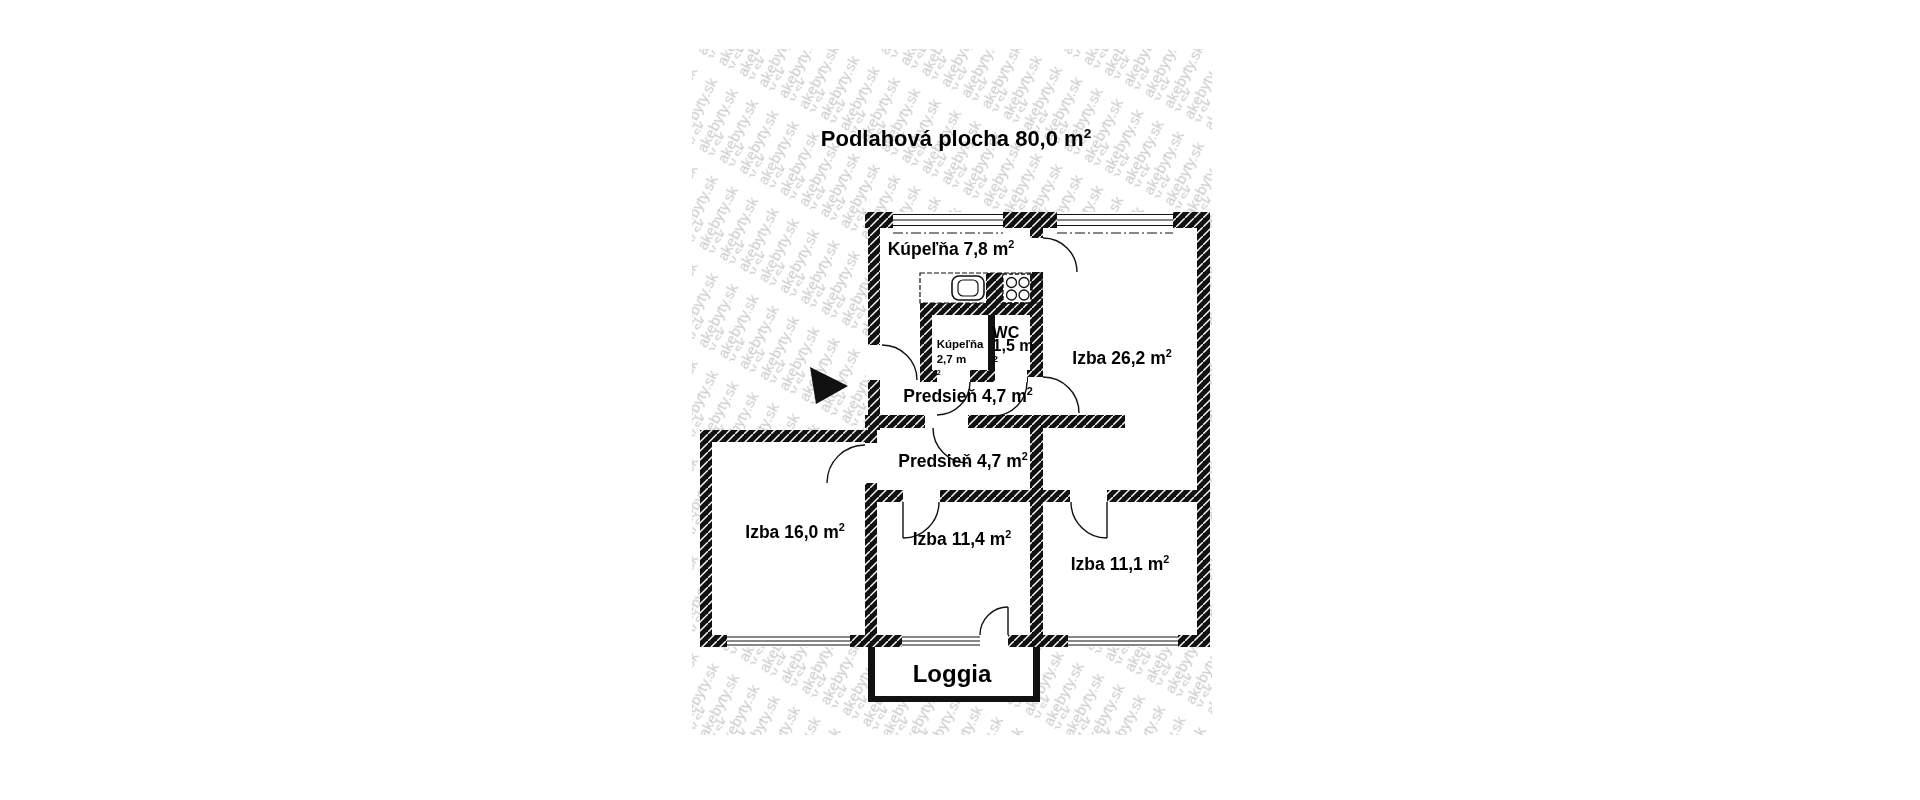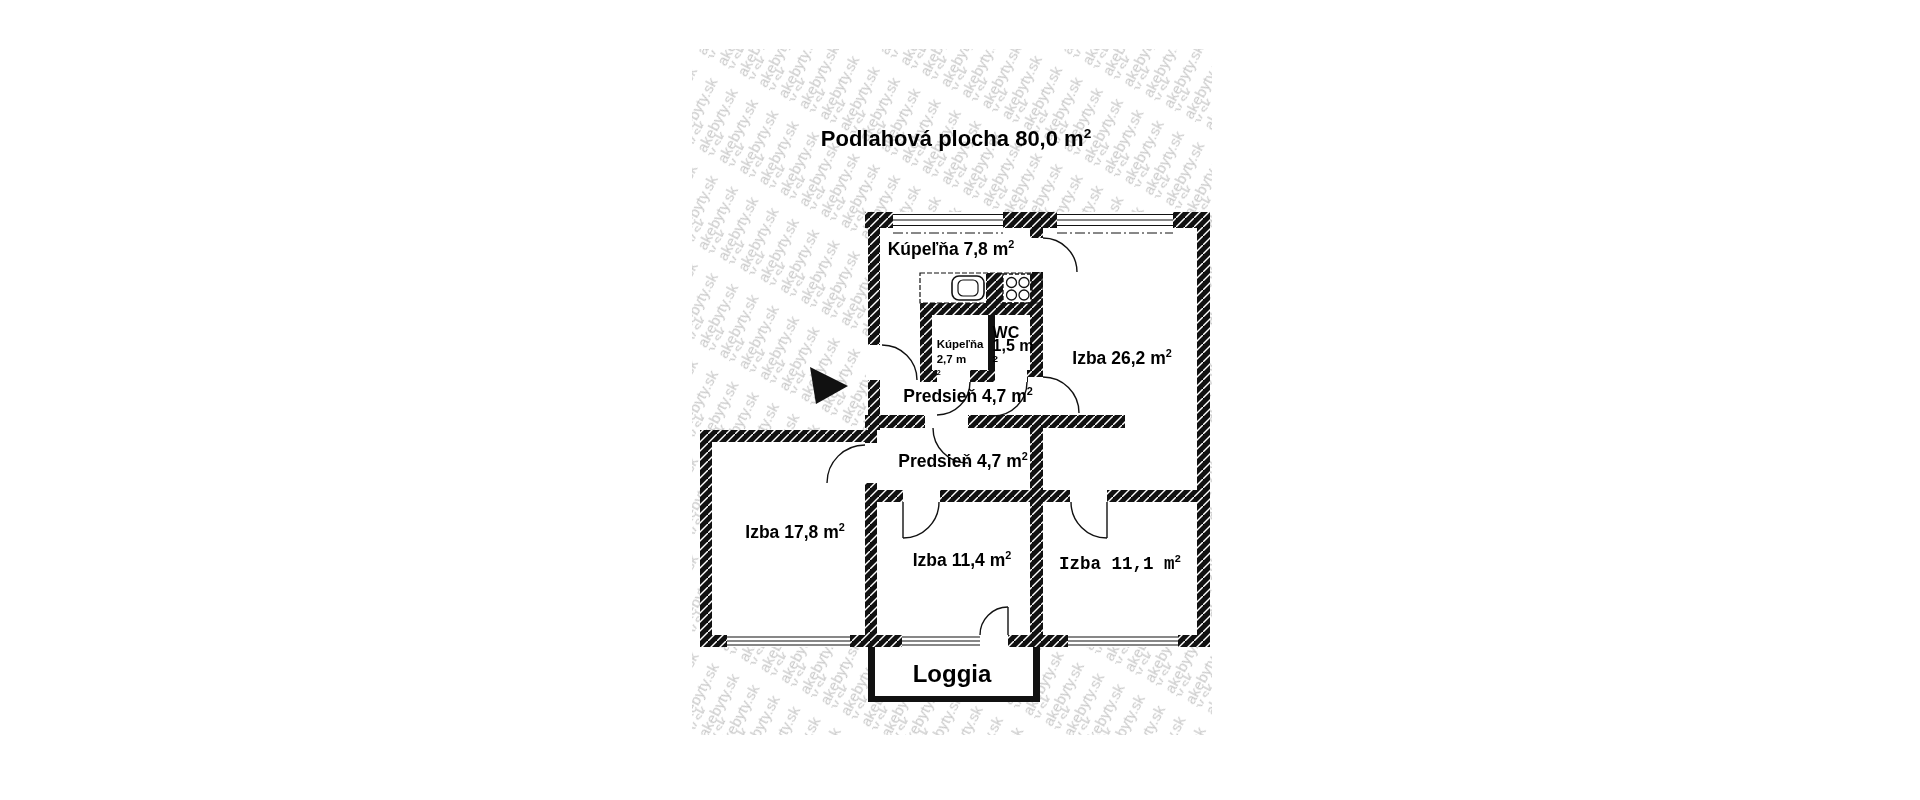--- a/index.html
+++ b/index.html
@@ -12,22 +12,22 @@
        white-space:nowrap;text-align:left;z-index:5;}
   .lbl sup{font-size:0.62em;font-weight:bold;}
   .title{left:956px;top:126px;font-size:22px;}
   .l-kuchyna{left:951px;top:238px;font-size:17.5px;}
   .l-kupelna{left:960px;top:304px;font-size:11.5px;line-height:14.5px;margin-top:33px;}
   .l-wc{left:1013px;top:326px;font-size:16px;line-height:13px;}
   .l-izba21{left:1122px;top:347px;font-size:17.5px;}
   .l-predsien1{left:968px;top:385px;font-size:17.5px;}
   .l-predsien2{left:963px;top:450px;font-size:17.5px;}
   .l-izba16{left:795px;top:521px;font-size:17.5px;}
-  .l-izba114{left:962px;top:549px;font-size:17.5px;}
-  .l-izba111{left:1120px;top:553px;font-size:17.5px;font-family:Liberation Mono, monospace;}
+  .l-izba114{left:962px;top:528px;font-size:17.5px;}
+  .l-izba111{left:1120px;top:553px;font-size:17.5px;}
   .l-loggia{left:952px;top:660px;font-size:24px;}
   .two-line span{display:block;}
 </style>
 </head>
 <body>
 
 <div class="page">
   <svg class="wm-svg" width="520" height="686">
     <defs>
       <pattern id="wm" width="86" height="23" patternUnits="userSpaceOnUse" patternTransform="rotate(-62)">
@@ -171,19 +171,19 @@
   <span>WC</span>
   <span><span>1,5 m</span><sup>2</sup></span>
 </div>
 
 <div class="lbl l-izba21"><span>Izba</span> <span>26,2 m</span><sup>2</sup></div>
 
 <div class="lbl l-predsien1"><span>Predsieň</span> <span>4,7 m</span><sup>2</sup></div>
 
 <div class="lbl l-predsien2"><span>Predsieň</span> <span>4,7 m</span><sup>2</sup></div>
 
-<div class="lbl l-izba16"><span>Izba</span> <span>17,8 m</span><sup>2</sup></div>
+<div class="lbl l-izba16"><span>Izba</span> <span>16,0 m</span><sup>2</sup></div>
 
 <div class="lbl l-izba114"><span>Izba</span> <span>11,4 m</span><sup>2</sup></div>
 
 <div class="lbl l-izba111"><span>Izba</span> <span>11,1 m</span><sup>2</sup></div>
 
 <div class="lbl l-loggia"><span>Loggia</span></div>
 
 </body></html>

